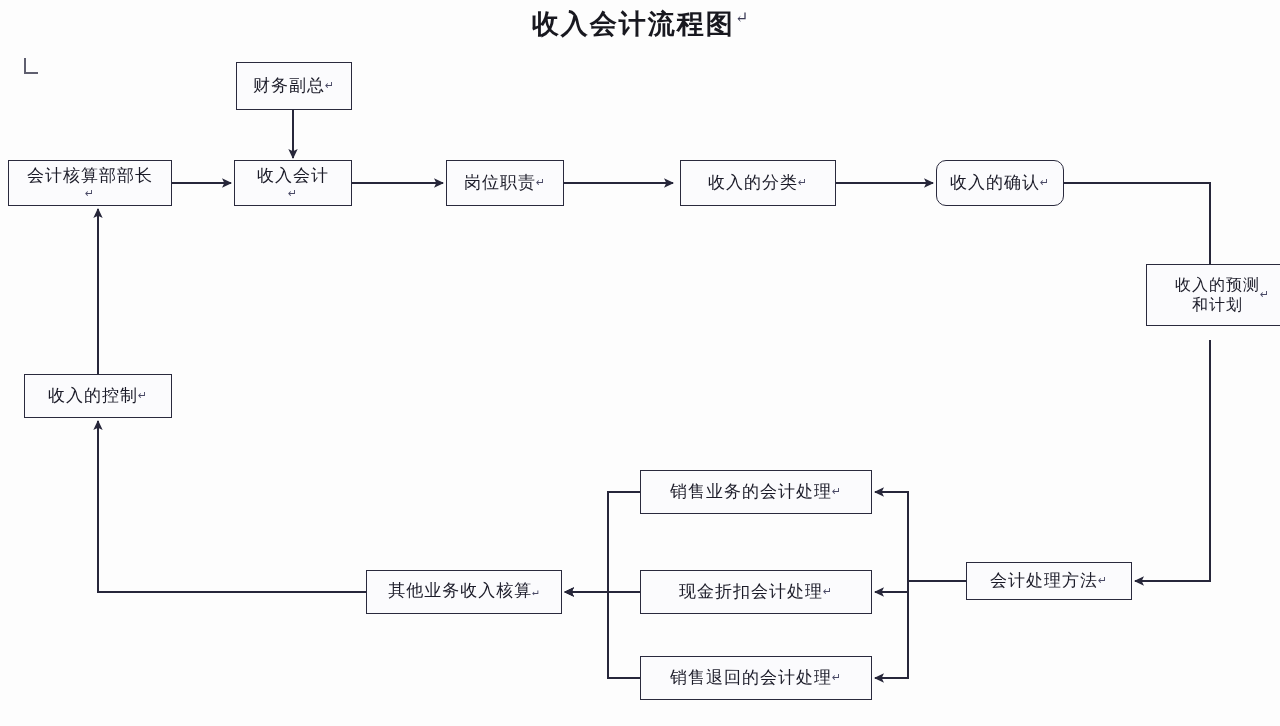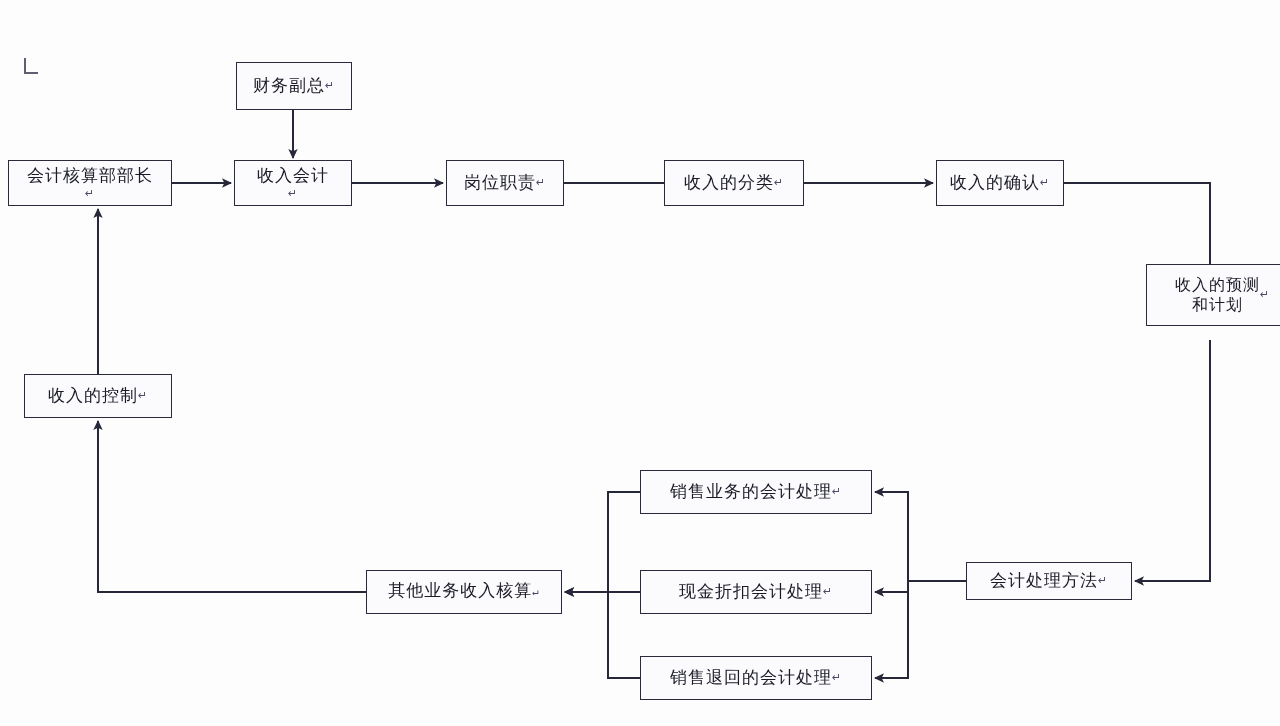--- a/index.html
+++ b/index.html
@@ -78,20 +78,21 @@
     border-left: 2px solid #2b2b40;
     border-bottom: 2px solid #2b2b40;
     opacity: .75;
   }
 </style>
 </head>
 <body>
 
 <div id="canvas">
 
+  <div class="title"><span>收入会计流程图</span><span class="pilcrow">↵</span></div>
 
   <div class="stray-mark"></div>
 
   <svg id="wires" viewBox="0 0 1280 726" xmlns="http://www.w3.org/2000/svg">
     <defs>
       <marker id="ah" markerWidth="11" markerHeight="11" refX="9" refY="5.5" orient="auto" markerUnits="userSpaceOnUse">
         <path d="M0,0.8 L10,5.5 L0,10.2 L2.3,5.5 Z" fill="#27273a"></path>
       </marker>
     </defs>
     <g fill="none" stroke="#27273a" stroke-width="2" marker-end="url(#ah)">
@@ -126,26 +127,26 @@
   <div class="node" style="left:234px;top:160px;width:118px;height:46px;flex-direction:column;">
     <span class="txt">收入会计</span>
       <span class="tail">↵</span>
   </div>
 
   <div class="node" style="left:446px;top:160px;width:118px;height:46px;">
     <span class="txt">岗位职责</span>
       <span class="tail">↵</span>
   </div>
 
-  <div class="node" style="left:664px;top:160px;width:140px;height:46px;">
+  <div class="node" style="left:680px;top:160px;width:156px;height:46px;">
     <span class="txt">收入的分类</span>
       <span class="tail">↵</span>
   </div>
 
-  <div class="node" style="left:936px;top:160px;width:128px;height:46px;">
+  <div class="node" style="left:936px;top:160px;width:128px;height:46px;border-radius:10px;">
     <span class="txt">收入的确认</span>
       <span class="tail">↵</span>
   </div>
 
   <div class="node" style="left:1146px;top:264px;width:140px;height:62px;font-size:16px;padding-left:13px;">
     <span class="txt">收入的预测
 和计划</span>
       <span class="tail">↵</span>
   </div>
 

